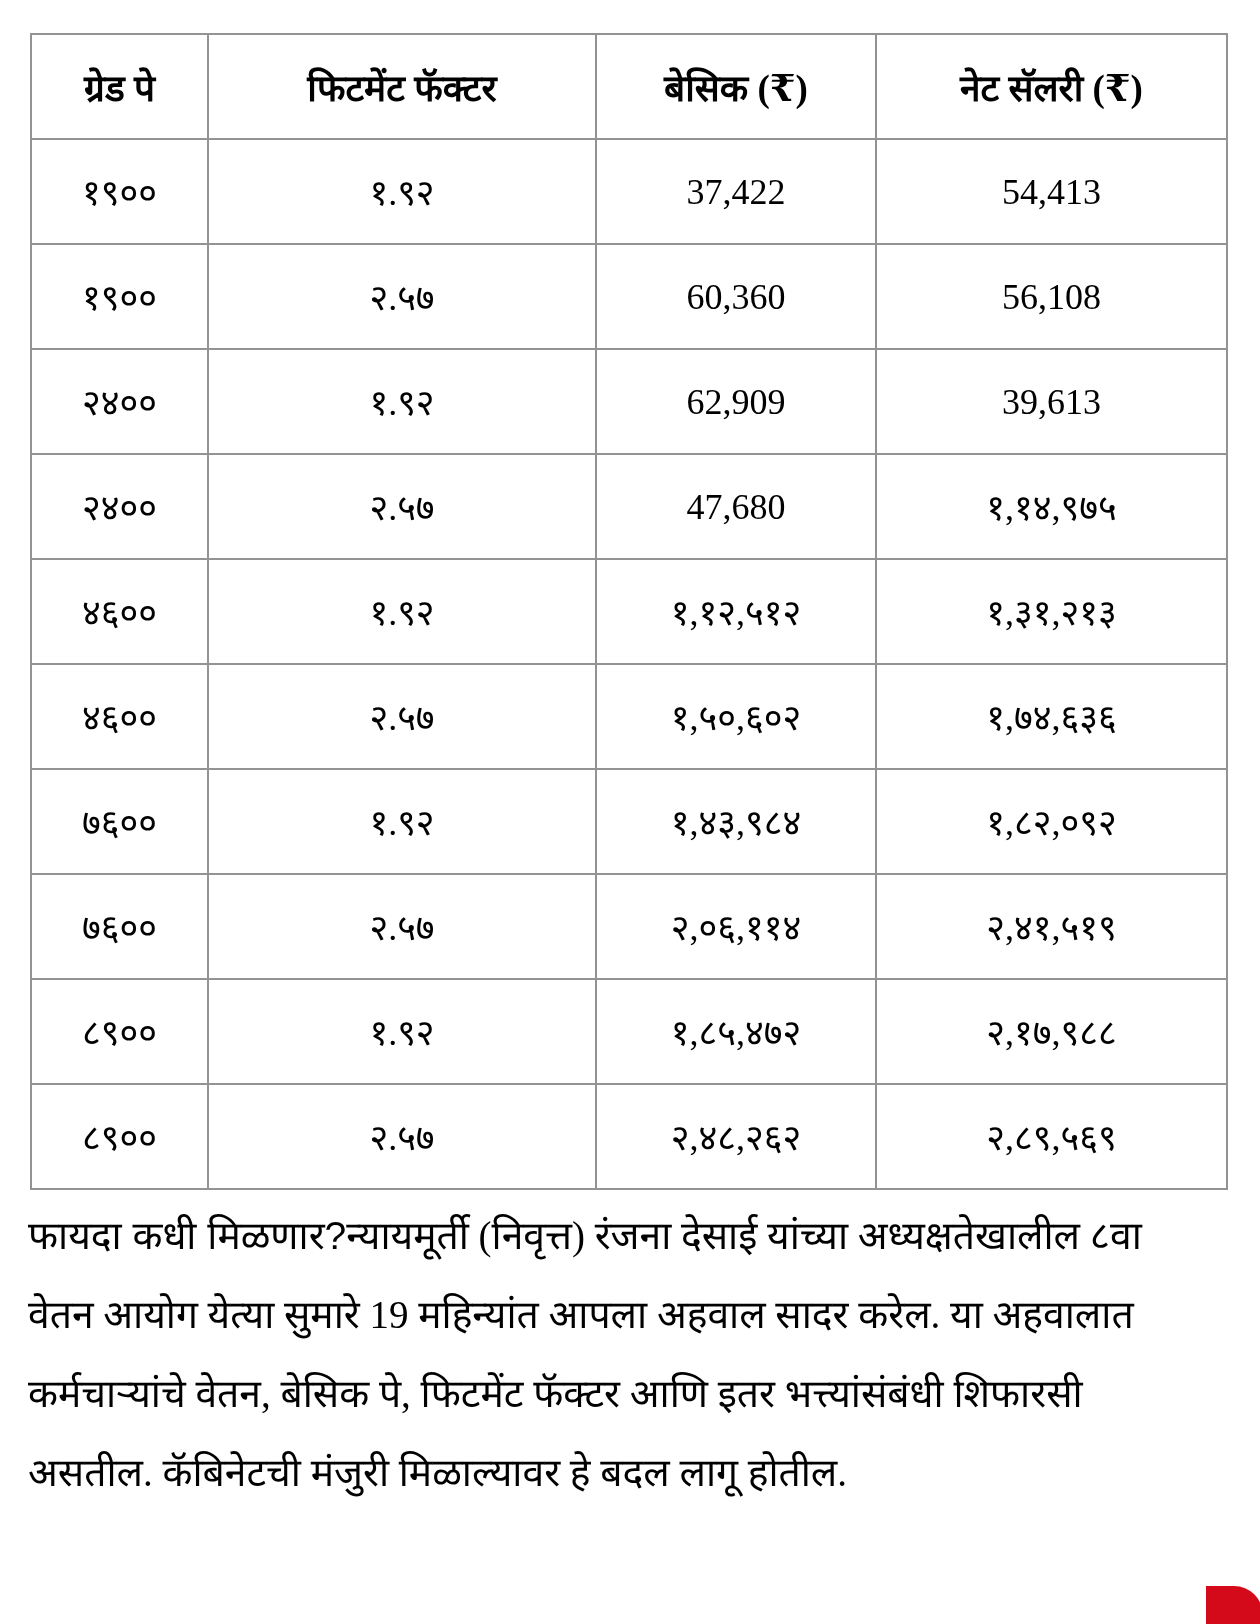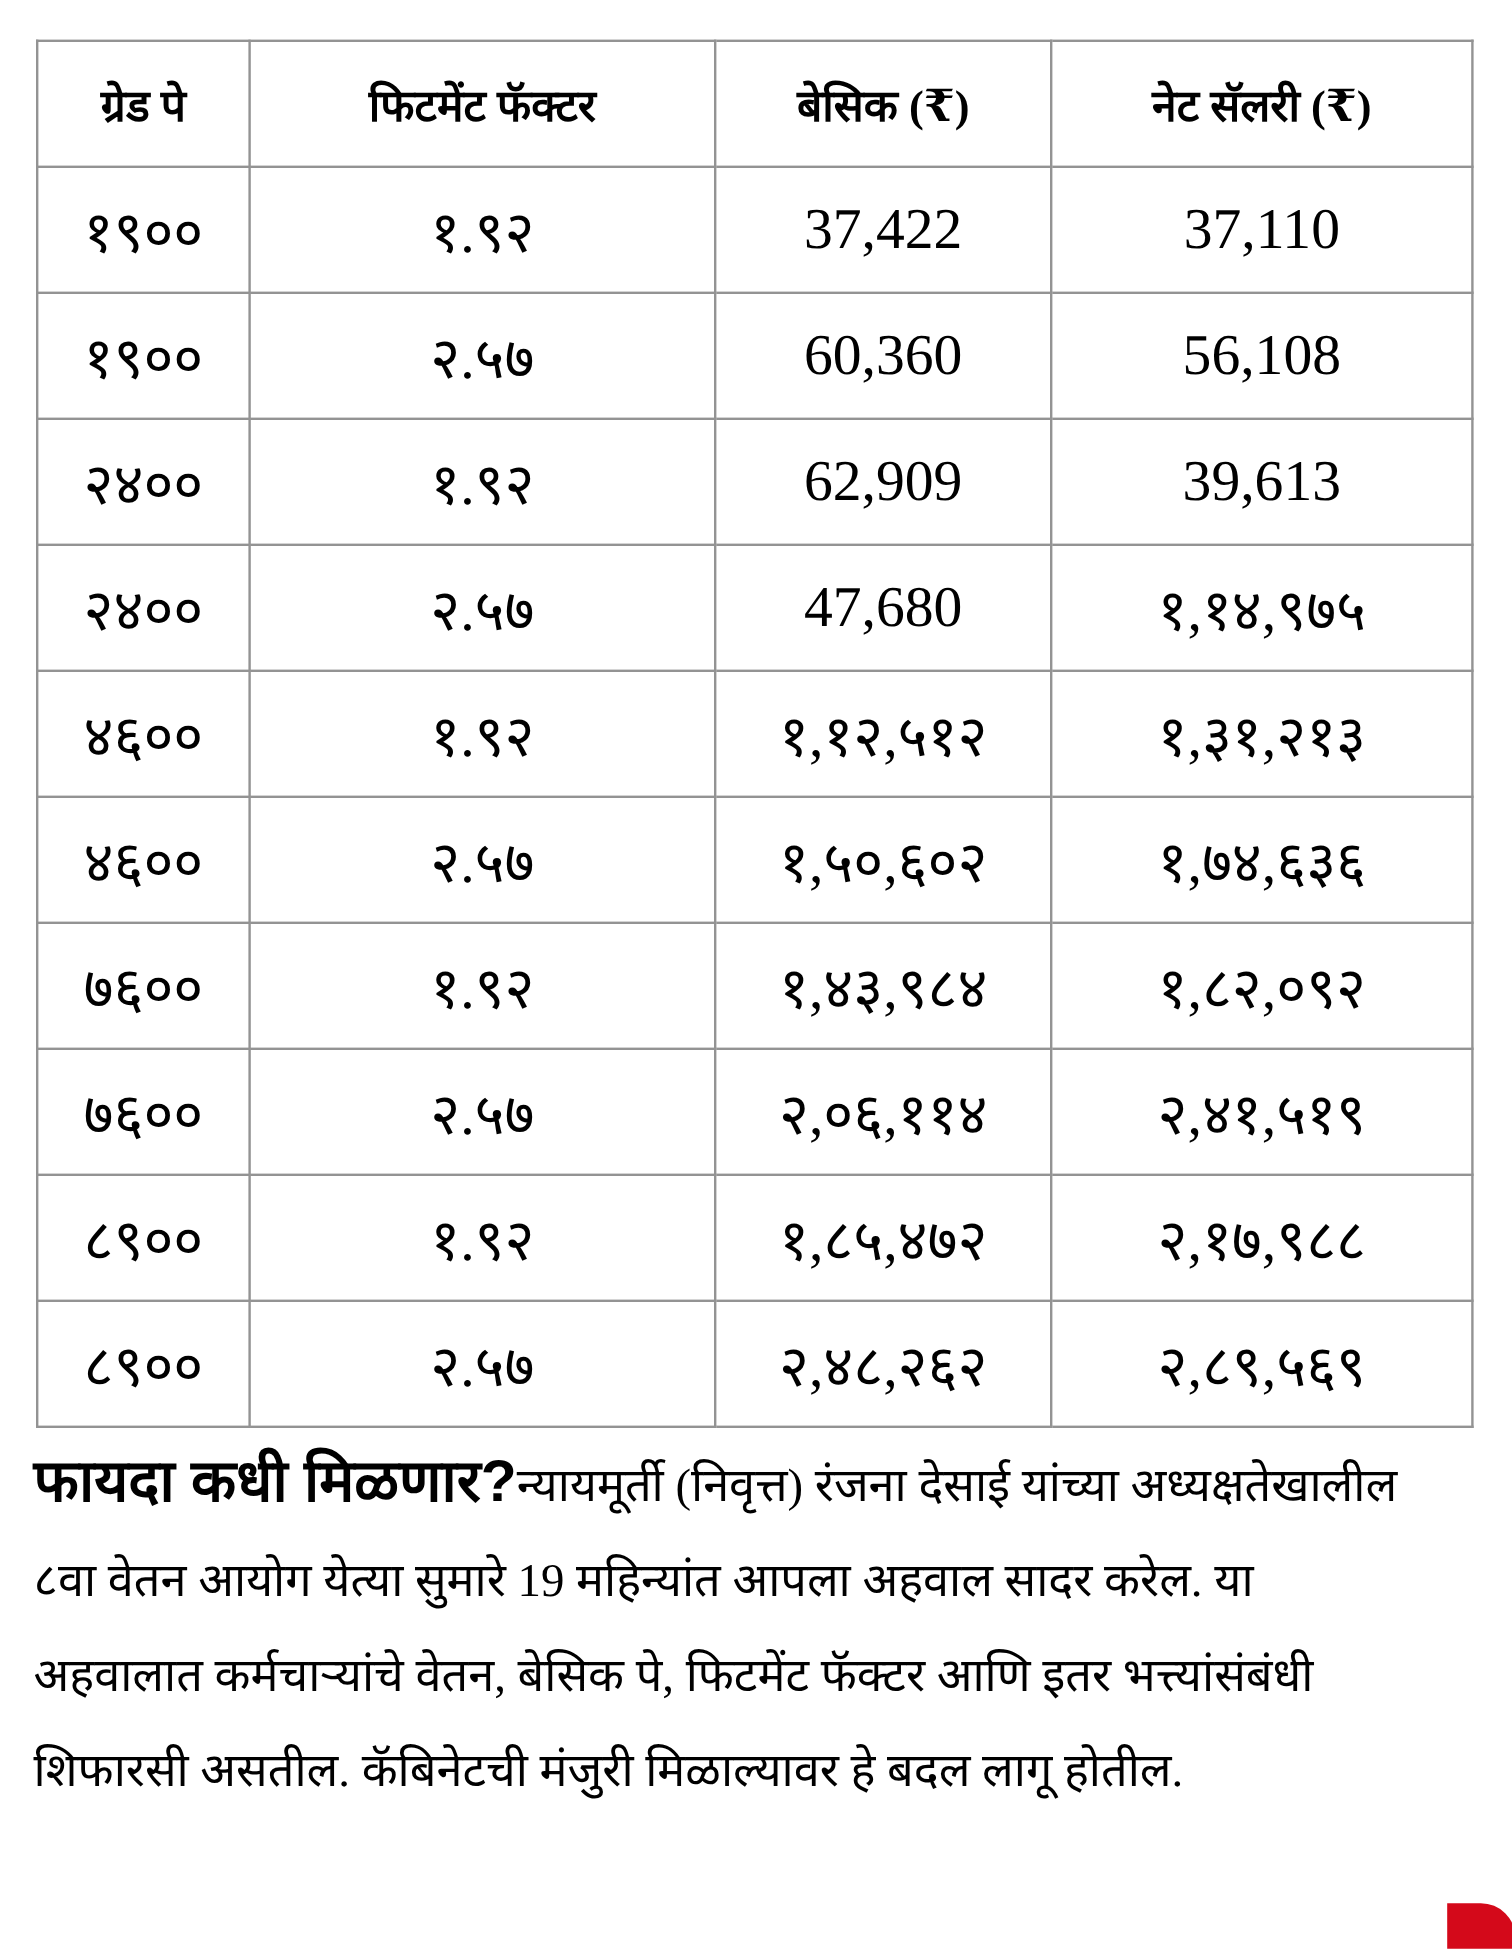--- a/index.html
+++ b/index.html
@@ -50,42 +50,42 @@
     height: 105px;
     box-sizing: border-box;
     font-family: "Liberation Serif", "DejaVu Serif", serif;
   }
   table.salary-table th {
     font-size: 37px;
     font-weight: 700;
     letter-spacing: 0px;
   }
   table.salary-table td {
-    font-size: 48px;
+    font-size: 36px;
     font-weight: 400;
     margin-top: 24px;
   }
   table.salary-table tbody tr td:first-child { font-weight: 400; }
 
   
   .article-body {
     position: absolute;
     left: 28px;
     top: 1196px;
     width: 1160px;
     font-family: "Liberation Serif", "DejaVu Serif", serif;
     font-size: 39px;
     line-height: 79px;
     color: #000000;
     text-align: left;
   }
   .article-body .lead {
-    font-weight: 700;
+    font-weight: 400;
     font-family: "Liberation Sans", "DejaVu Sans", sans-serif;
-    font-size: 49px;
+    font-size: 39px;
   }
   .article-body .body-text {
     font-weight: 400;
   }
 
   
   .logo-mark {
     position: absolute;
     left: 1204px;
     top: 1584px;
@@ -118,21 +118,21 @@
           <th>फिटमेंट फॅक्टर</th>
           <th>बेसिक (₹)</th>
           <th>नेट सॅलरी (₹)</th>
         </tr>
       </thead>
       <tbody>
         <tr>
           <td>१९००</td>
           <td>१.९२</td>
           <td>37,422</td>
-          <td>37,110</td>
+          <td>54,413</td>
         </tr>
         <tr>
           <td>१९००</td>
           <td>२.५७</td>
           <td>60,360</td>
           <td>56,108</td>
         </tr>
         <tr>
           <td>२४००</td>
           <td>१.९२</td>

